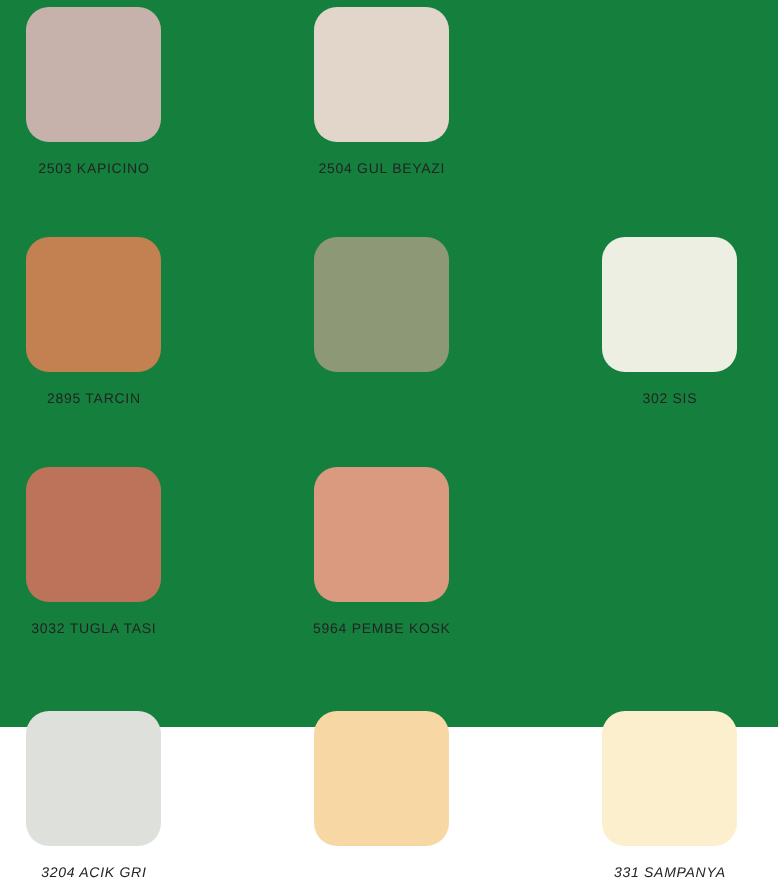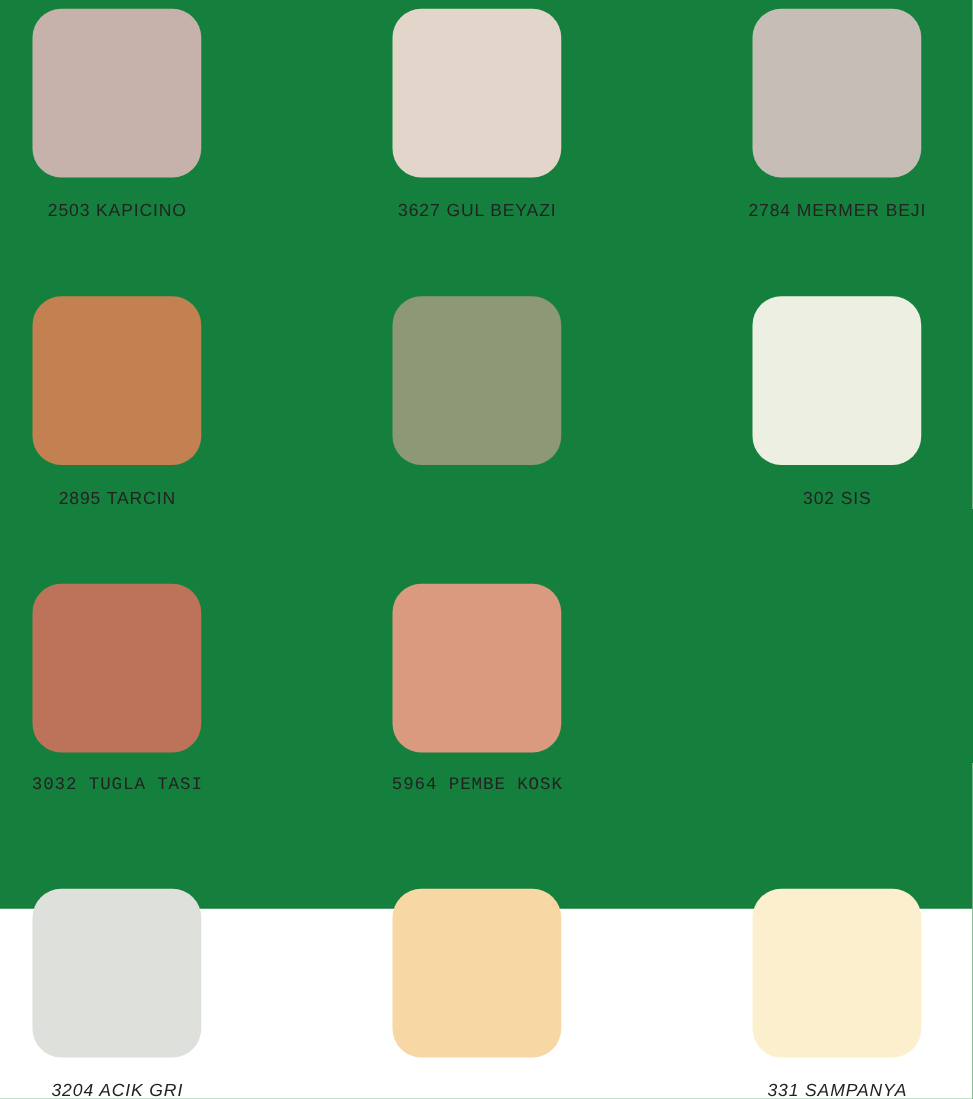--- a/index.html
+++ b/index.html
@@ -64,39 +64,35 @@
   .sw-11 { background:#F7D8A4; }
   .sw-12 { background:#FCEFCE; }
 
   
   .col-1{ left:26px; }
   .col-2{ left:314px; }
   .col-3{ left:602px; }
   
   .row-1{ top:7px; }
   .row-2{ top:237px; }
-  .row-3{ top:467px;font-family:Liberation Mono, monospace; }
+  .row-3{ top:467px; }
   .row-4{ top:711px;font-style:italic; }
 </style>
 </head>
 <body style="background-color: rgb(255, 255, 255);">
 
 <div class="palette-grid">
 
   <div class="swatch-card col-1 row-1">
     <div class="swatch-tile sw-1" style="background-color: rgb(198, 178, 170);"></div>
     <div class="swatch-label">2503 KAPICINO</div>
   </div>
   <div class="swatch-card col-2 row-1">
     <div class="swatch-tile sw-2" style="background-color: rgb(226, 213, 202);"></div>
-    <div class="swatch-label">3627 GUL BEYAZI</div>
-  </div>
-  <div class="swatch-card col-3 row-1">
-    <div class="swatch-tile sw-3" style="background-color: rgb(198, 190, 182);"></div>
-    <div class="swatch-label">2784 MERMER BEJI</div>
+    <div class="swatch-label">2504 GUL BEYAZI</div>
   </div>
 
   <div class="swatch-card col-1 row-2">
     <div class="swatch-tile sw-4" style="background-color: rgb(195, 128, 81);"></div>
     <div class="swatch-label">2895 TARCIN</div>
   </div>
   <div class="swatch-card col-2 row-2">
     <div class="swatch-tile sw-5" style="background-color: rgb(141, 152, 119);"></div>
   </div>
   <div class="swatch-card col-3 row-2">

